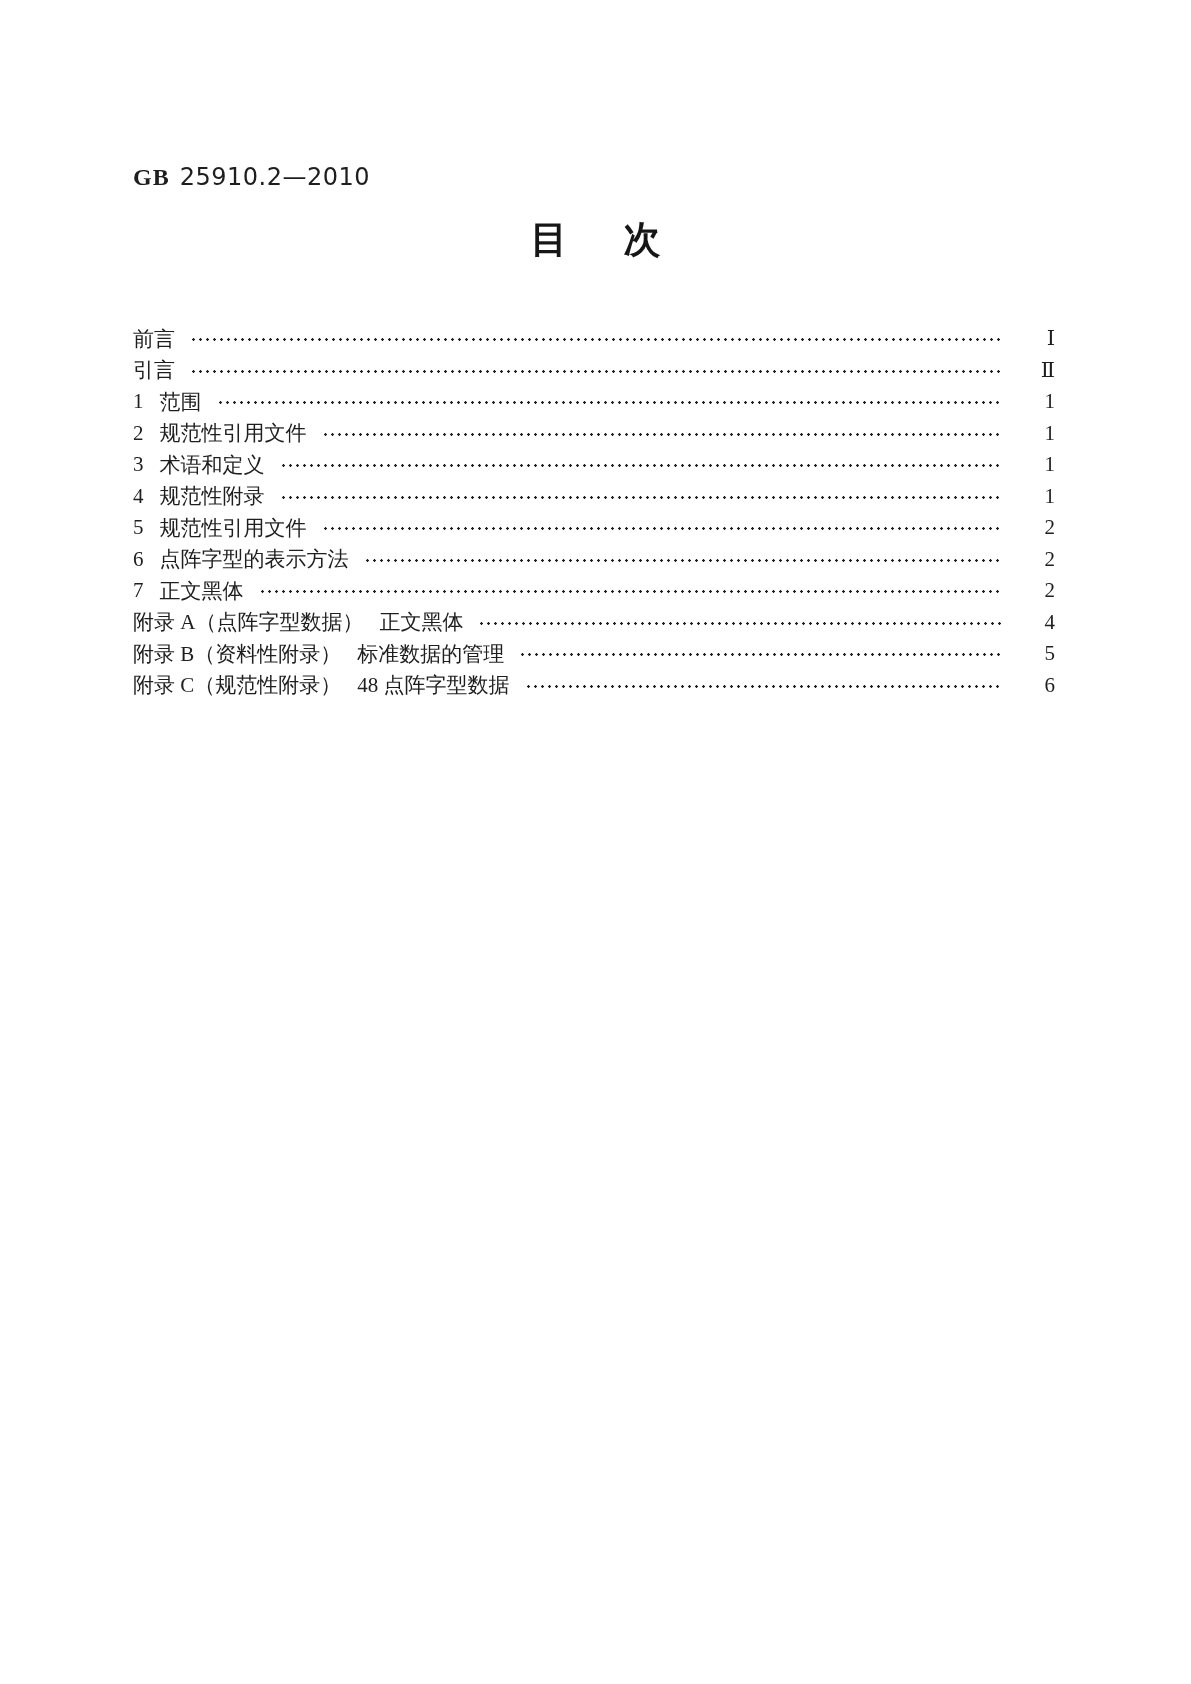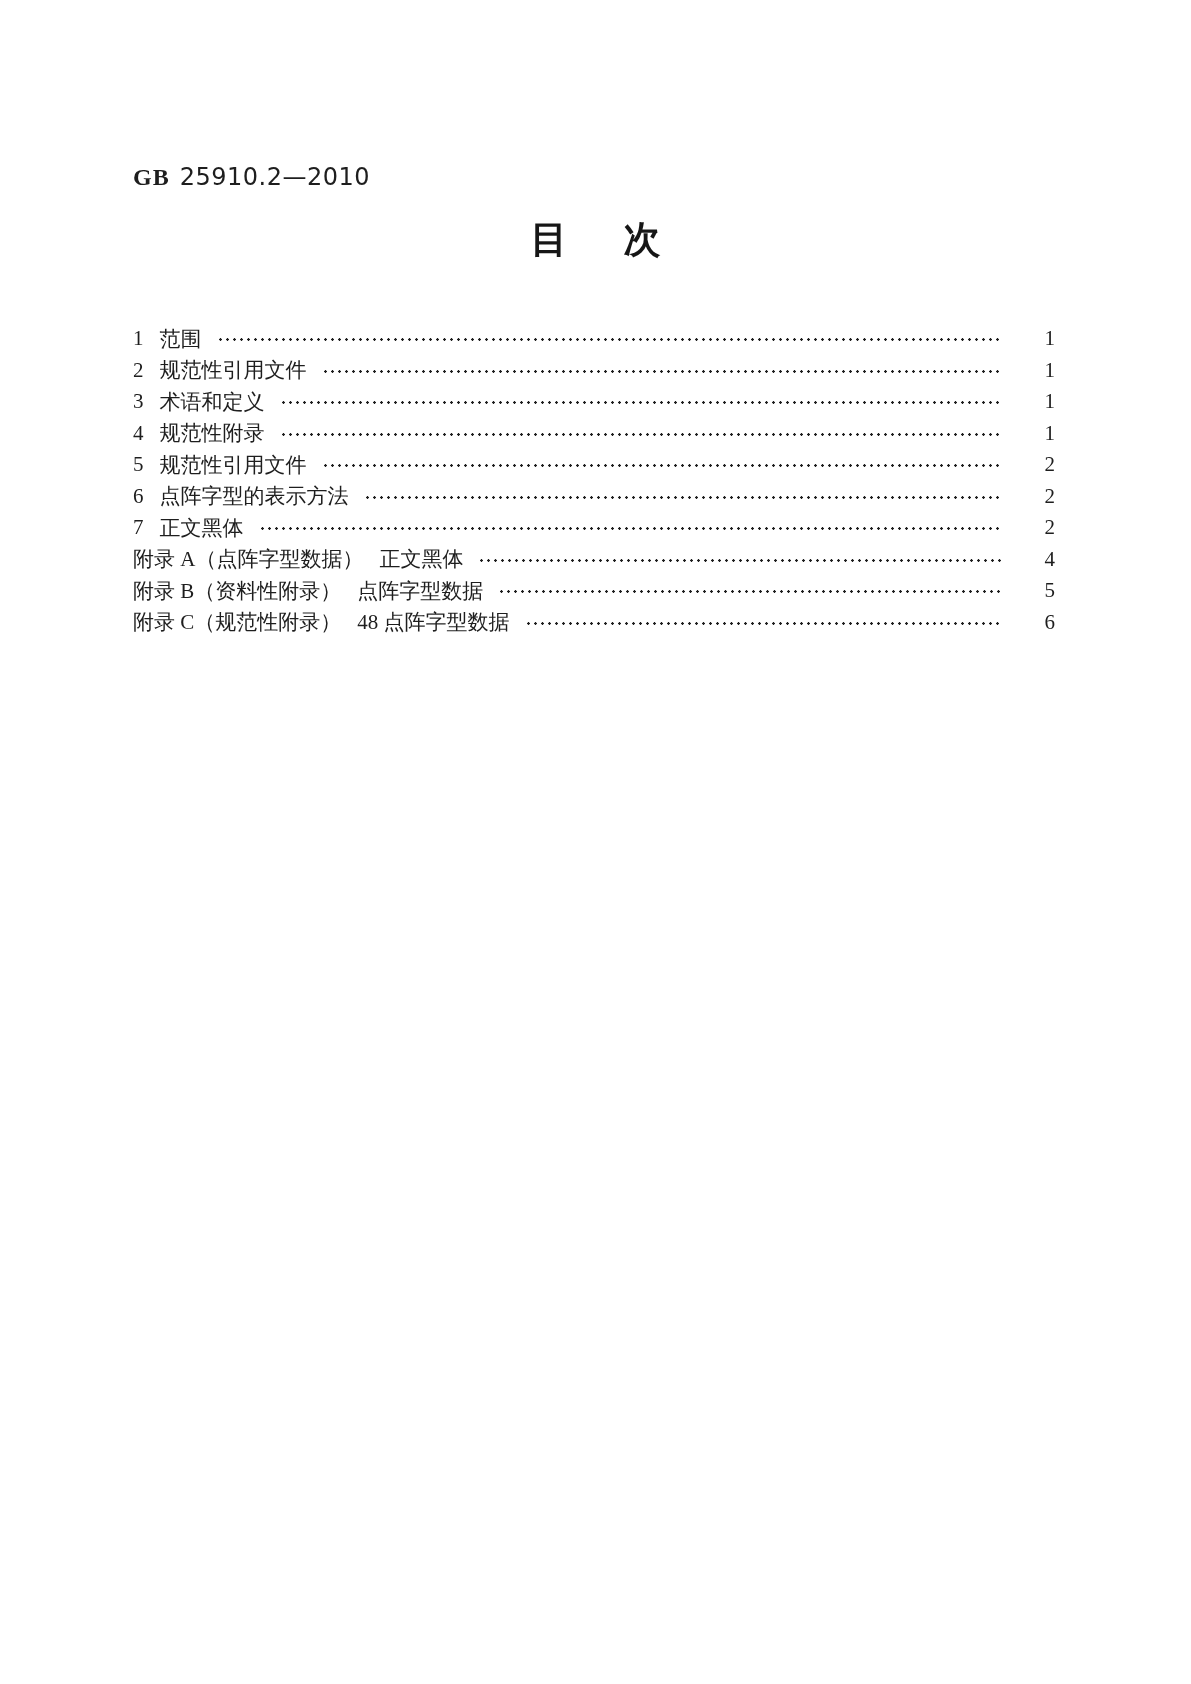--- a/index.html
+++ b/index.html
@@ -89,21 +89,33 @@
   <div class="doc-code">
     <span class="code-gb">GB</span><span class="code-num">25910.2—2010</span>
   </div>
 
   <h1 class="toc-title">
     <span>目</span>
     <span>次</span>
   </h1>
 
   <div class="toc" id="toc">
+  <div class="toc-row">
 
+    <span class="toc-text">前言</span>
+    <span class="toc-leader"></span>
+    <span class="toc-page">Ⅰ</span>
+  </div>
+
+  <div class="toc-row">
+
+    <span class="toc-text">引言</span>
+    <span class="toc-leader"></span>
+    <span class="toc-page">Ⅱ</span>
+  </div>
 
   <div class="toc-row">
     <span class="toc-prefix">1</span>
     <span class="toc-text">范围</span>
     <span class="toc-leader"></span>
     <span class="toc-page">1</span>
   </div>
 
   <div class="toc-row">
     <span class="toc-prefix">2</span>
@@ -149,21 +161,21 @@
 
   <div class="toc-row">
     <span class="toc-prefix">附录 A（点阵字型数据）</span>
     <span class="toc-text">正文黑体</span>
     <span class="toc-leader"></span>
     <span class="toc-page">4</span>
   </div>
 
   <div class="toc-row">
     <span class="toc-prefix">附录 B（资料性附录）</span>
-    <span class="toc-text">点阵字型数据</span>
+    <span class="toc-text">标准数据的管理</span>
     <span class="toc-leader"></span>
     <span class="toc-page">5</span>
   </div>
 
   <div class="toc-row">
     <span class="toc-prefix">附录 C（规范性附录）</span>
     <span class="toc-text">48 点阵字型数据</span>
     <span class="toc-leader"></span>
     <span class="toc-page">6</span>
   </div>

